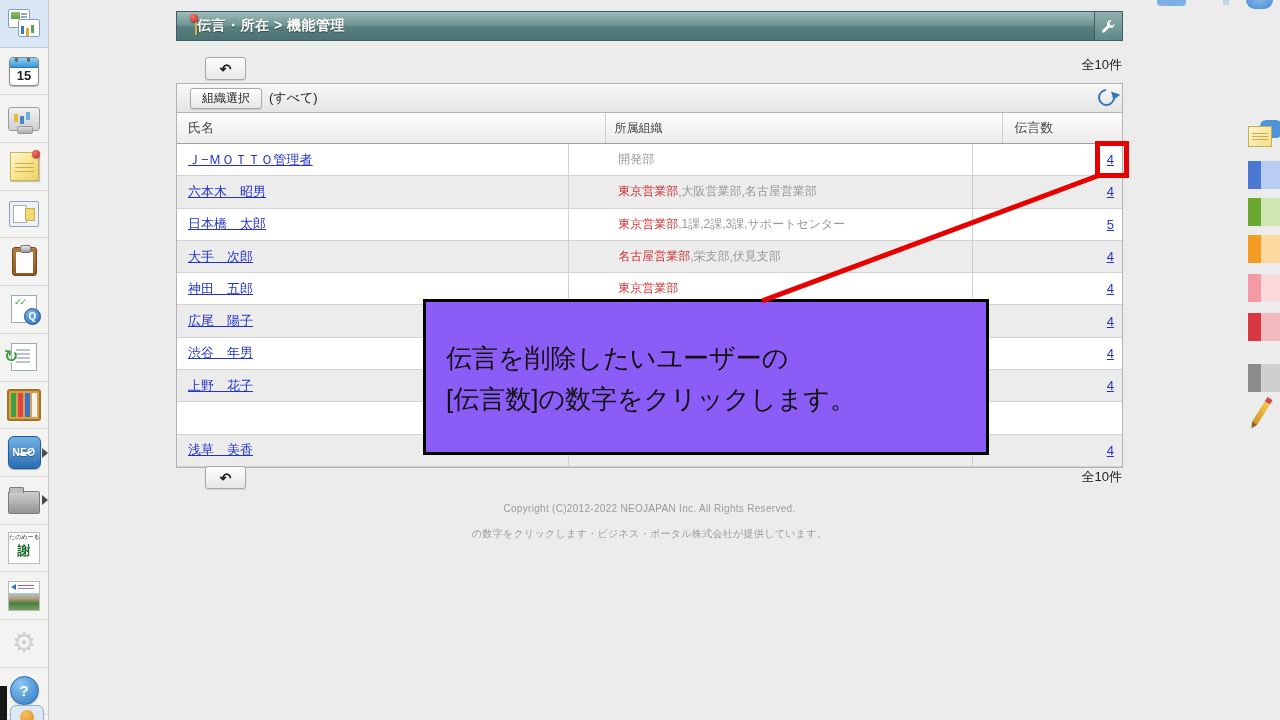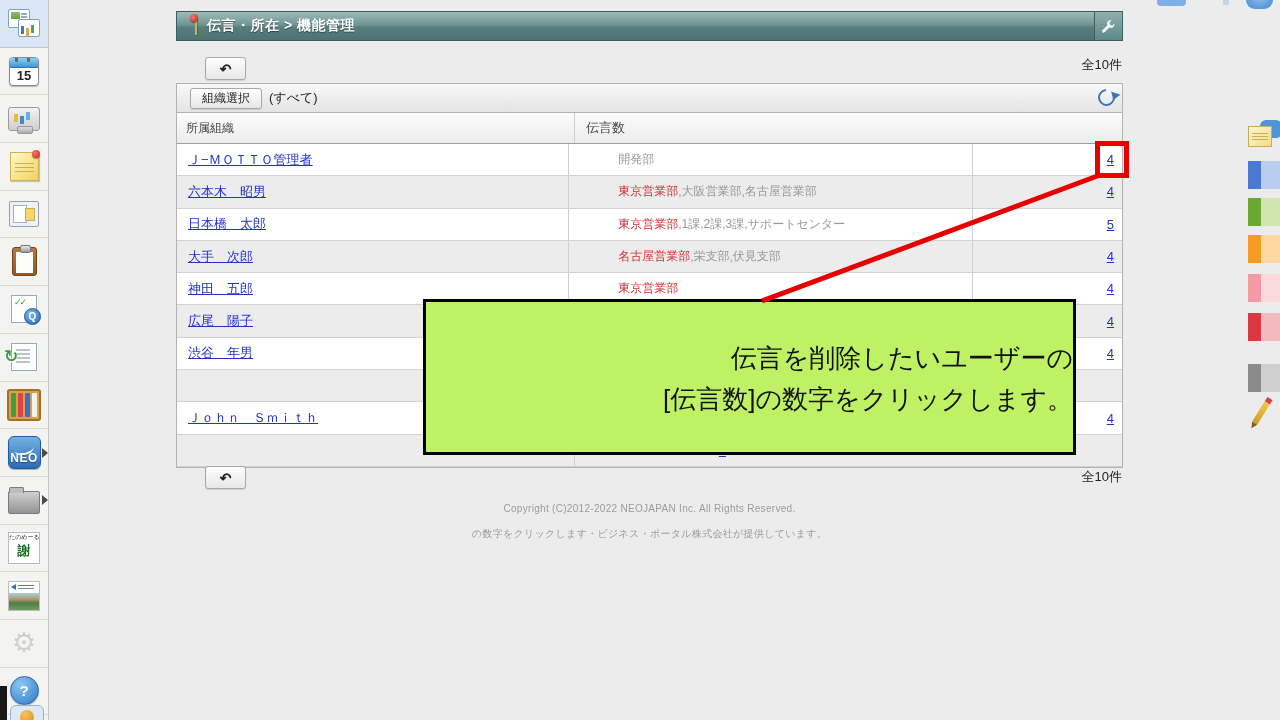--- a/index.html
+++ b/index.html
@@ -53,21 +53,21 @@
   .ic-flow{position:relative;width:24px;height:26px;background:#fff;border:1px solid #9aa8b8;}
   .ic-flow i{position:absolute;left:4px;top:5px;width:14px;height:1.5px;background:#b9c4cf;box-shadow:0 4px 0 #b9c4cf,0 8px 0 #b9c4cf,0 12px 0 #b9c4cf;}
   .ic-flow .arr{position:absolute;left:-8px;top:2px;font-size:17px;font-weight:bold;color:#3da03d;text-shadow:0 1px 0 #fff;}
   
   .ic-books{display:flex;gap:2px;width:26px;height:24px;background:#d8a24a;border:2px solid #a5701f;border-radius:3px;padding:2px;}
   .ic-books i{flex:1;border-radius:1px;}
   .ic-books .b1{background:#3f9e3f;} .ic-books .b2{background:#d44;} .ic-books .b3{background:#3a6fc8;} .ic-books .b4{background:#f3f3f3;}
   
   .ic-neo{position:relative;width:31px;height:31px;border-radius:6px;background:linear-gradient(#74b2e4,#2a6cb4);border:1px solid #1e5a9e;display:flex;align-items:flex-end;justify-content:center;box-shadow:0 1px 1px rgba(0,0,0,.3);}
   .ic-neo .swoosh{position:absolute;left:5px;top:6px;width:20px;height:10px;border-bottom:2.5px solid #fff;border-radius:50%;transform:rotate(-12deg);}
-  .ic-neo .txt{color:#fff;font-size:12px;font-weight:bold;letter-spacing:.5px;padding-bottom:3px;text-shadow:0 1px 1px rgba(0,0,0,.4);}
+  .ic-neo .txt{color:#fff;font-size:10px;font-weight:bold;letter-spacing:.5px;padding-bottom:10px;text-shadow:0 1px 1px rgba(0,0,0,.4);}
   
   .ic-folder{position:relative;width:30px;height:21px;background:linear-gradient(#cfcfcf,#949494);border:1px solid #7a7a7a;border-radius:2px;margin-top:5px;}
   .ic-folder em{position:absolute;left:0;top:-5px;width:13px;height:5px;background:#bdbdbd;border:1px solid #7a7a7a;border-bottom:none;border-radius:2px 2px 0 0;}
   
   .ic-tano{width:30px;height:30px;background:#fff;border:1px solid #bbb;text-align:center;overflow:hidden;}
   .ic-tano .t1{font-size:6px;color:#333;line-height:9px;white-space:nowrap;}
   .ic-tano .t2{font-size:13px;font-weight:bold;color:#1d6e2d;line-height:17px;}
   
   .ic-banner{width:30px;height:28px;border:1px solid #bbb;background:
     linear-gradient(#fff 0 11px,#0000 11px),
@@ -103,21 +103,21 @@
   .lbl-gray{background:linear-gradient(90deg,#8b8b8b 0 40%,#cfcfcf 40%);}
   .rail-pencil{position:relative;width:6px;height:24px;margin:6px 0 0 10px;background:linear-gradient(#f2c84a,#d29a2a);border-radius:1px;transform:rotate(32deg);}
   .rail-pencil:before{content:"";position:absolute;left:0;top:-5px;width:6px;height:5px;background:#d04840;}
   .rail-pencil:after{content:"";position:absolute;left:0;bottom:-6px;border-left:3px solid transparent;border-right:3px solid transparent;border-top:6px solid #8a5a20;}
 
   
   .content{position:absolute;left:176px;top:0;width:947px;}
   .appbar{position:absolute;left:0;top:11px;width:947px;height:30px;
     background:linear-gradient(#9ebbb9 0%,#6f9694 45%,#587f7d 55%,#4b7371 100%);
     border:1px solid #3c5f5e;box-sizing:border-box;display:flex;align-items:center;}
-  .appbar .ttl{color:#fff;font-size:14px;font-weight:bold;margin-left:10px;text-shadow:0 1px 1px rgba(0,0,0,.45);letter-spacing:.5px;}
+  .appbar .ttl{color:#fff;font-size:14px;font-weight:bold;text-shadow:0 1px 1px rgba(0,0,0,.45);letter-spacing:.5px;}
   .appbar .note-wrap{margin-left:18px;}
   .wrench-btn{position:absolute;right:0;top:0;width:27px;height:28px;border-left:1px solid #3c5f5e;background:linear-gradient(#8fb0ae,#5d8ante 100%);background:linear-gradient(#8fb0ae,#5d8886);display:flex;align-items:center;justify-content:center;cursor:pointer;}
   .btn{display:inline-flex;align-items:center;justify-content:center;background:linear-gradient(#fefefe,#e7e7e7);border:1px solid #a8a8a8;border-radius:3px;box-shadow:0 1px 1px rgba(0,0,0,.12);cursor:pointer;}
   .back-btn{position:absolute;width:41px;height:23px;font-size:14px;font-weight:bold;color:#222;}
   .back-top{left:29px;top:57px;}
   .back-bottom{left:29px;top:466px;}
   .total{position:absolute;right:1px;font-size:13px;color:#222;}
   .total-top{top:56px;}
   .total-bottom{top:468px;}
   .tframe{position:absolute;left:0;top:83px;width:947px;box-sizing:border-box;border:1px solid #b2b2b2;background:#fff;}
@@ -137,21 +137,21 @@
   .nlink{color:#2233cc;font-size:13px;text-decoration:underline;}
   .c-org{font-size:12px;}
   .org-red{color:#cc3333;} .org-gray{color:#999;} .sep{color:#999;}
   .trow .c-count{justify-content:flex-end;padding-right:8px;padding-left:0;}
   .clink{color:#2233cc;font-size:13px;text-decoration:underline;}
   .footer{position:absolute;left:0;width:947px;text-align:center;color:#9b9b9b;font-size:10px;letter-spacing:.3px;}
   .f1{top:503px;} .f2{top:527px;}
 
   
   .anno-line-svg{position:absolute;left:0;top:0;width:1280px;height:720px;pointer-events:none;z-index:11;}
-  .anno-box{position:absolute;left:423px;top:299px;width:653px;height:156px;background:#bef264;border:3px solid #000;box-sizing:border-box;z-index:10;text-align:right;}
+  .anno-box{position:absolute;left:423px;top:299px;width:566px;height:156px;background:#8b5cf6;border:3px solid #000;box-sizing:border-box;z-index:10;}
   .anno-text{margin:36px 0 0 20px;font-size:26px;line-height:41px;color:#111;}
   .red-target{position:absolute;left:1095px;top:141px;width:34px;height:37px;border:5px solid #e60000;box-sizing:border-box;z-index:12;}
 </style>
 </head>
 <body>
 
 <div class="sidebar">
   <div class="icell sel">
     <div class="ic-portal">
       <span class="pa">
@@ -289,20 +289,21 @@
   </button>
   <div class="total total-top">全10件</div>
 
   <div class="tframe">
     <div class="ttoolbar">
       <button class="btn orgsel-btn">組織選択</button>
       <span class="orgfilter">(すべて)</span>
       <span class="refresh"></span>
     </div>
     <div class="thead">
+      <div class="hcell c-name">氏名</div>
       <div class="hcell c-org">所属組織</div>
       <div class="hcell c-count">伝言数</div>
     </div>
     <div>
         <div class="trow">
           <div class="cell c-name">
             <a class="nlink">Ｊ−ＭＯＴＴＯ管理者</a>
           </div>
           <div class="cell c-org">
             <span class="org-gray">開発部</span>
@@ -383,35 +384,38 @@
         <div class="trow">
           <div class="cell c-name">
             <a class="nlink">渋谷　年男</a>
           </div>
           <div class="cell c-org"></div>
           <div class="cell c-count">
             <a class="clink">4</a>
           </div>
         </div>
         <div class="trow alt">
+          <div class="cell c-name">
+            <a class="nlink">上野　花子</a>
+          </div>
           <div class="cell c-org"></div>
           <div class="cell c-count">
             <a class="clink">4</a>
           </div>
         </div>
         <div class="trow">
-          <div class="cell c-name">
-            <a class="nlink">Ｊｏｈｎ　Ｓｍｉｔｈ</a>
-          </div>
           <div class="cell c-org"></div>
           <div class="cell c-count">
             <a class="clink">4</a>
           </div>
         </div>
         <div class="trow alt">
+          <div class="cell c-name">
+            <a class="nlink">浅草　美香</a>
+          </div>
           <div class="cell c-org"></div>
           <div class="cell c-count">
             <a class="clink">4</a>
           </div>
         </div>
       </div>
   </div>
 
   <button class="btn back-btn back-bottom">
     <span>↶</span>

